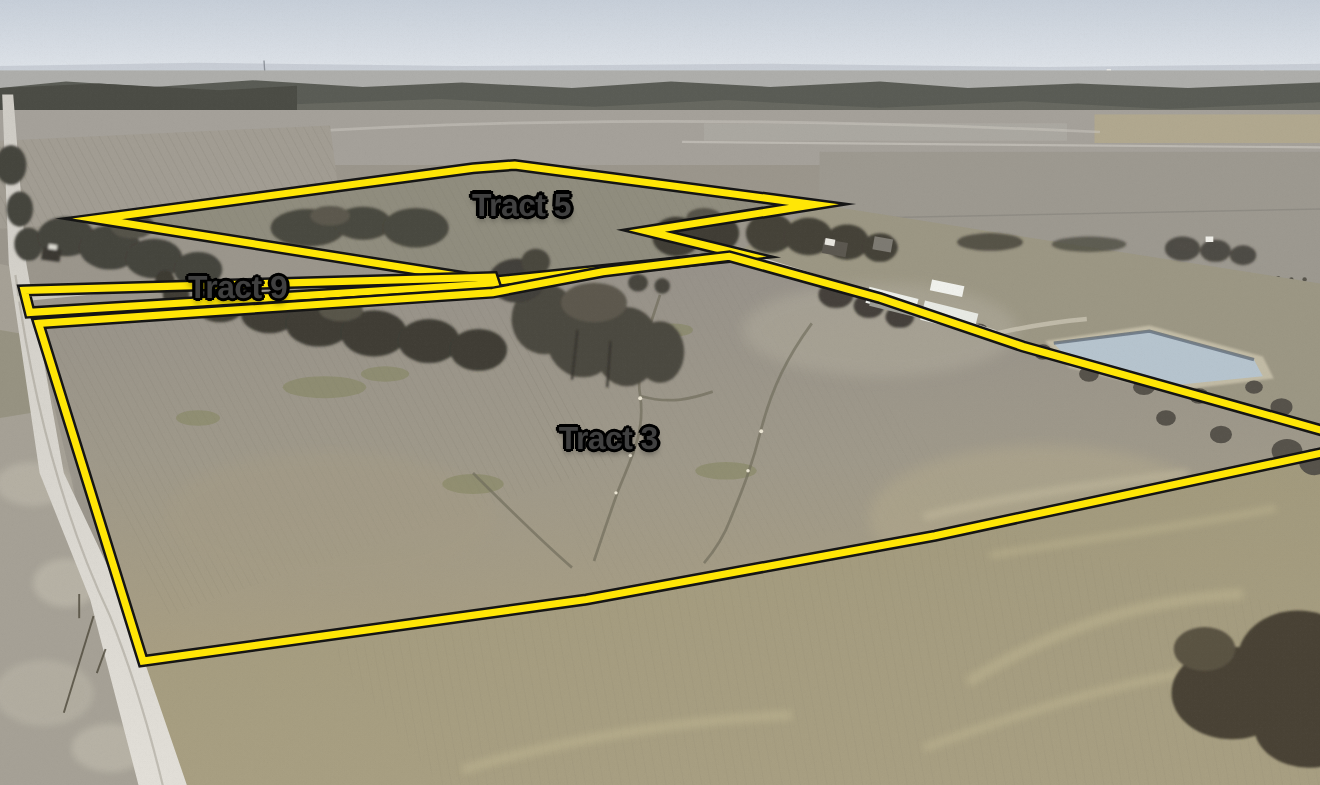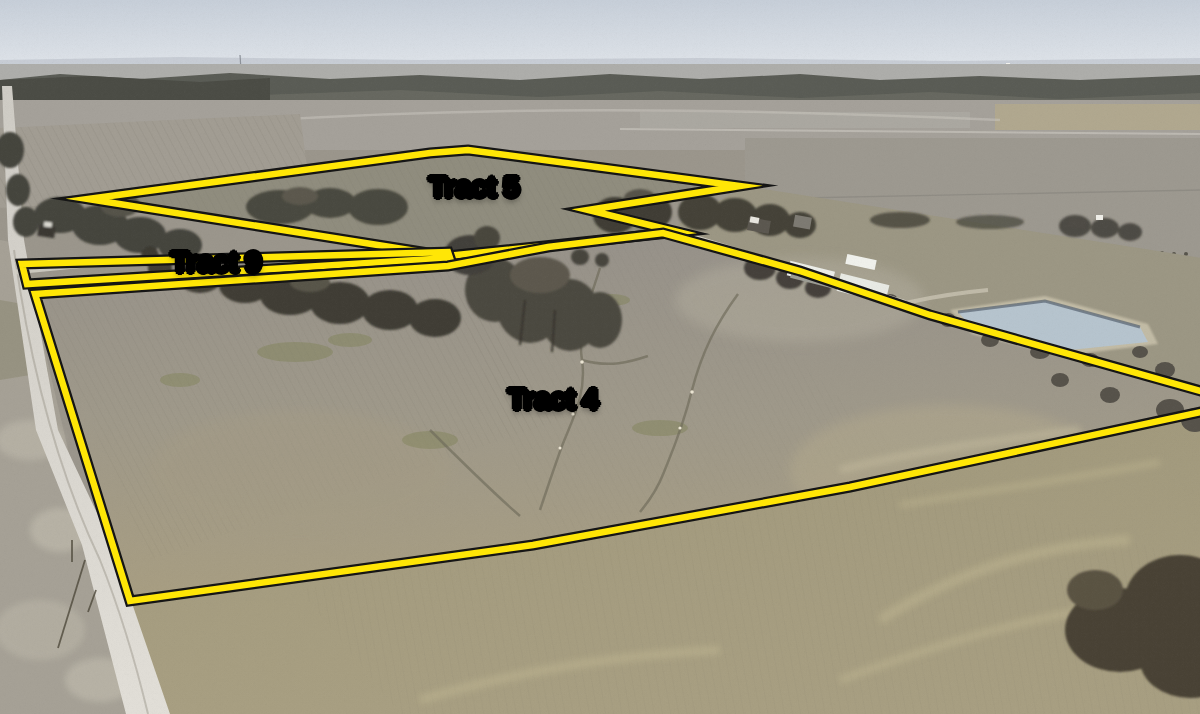--- a/index.html
+++ b/index.html
@@ -1,20 +1,20 @@
 <!DOCTYPE html>
 <html><head>
 <meta charset="utf-8">
 <style>
   html,body{margin:0;padding:0;background:#222;}
   #stage{position:relative;width:1200px;height:714px;overflow:hidden;
          font-family:"Liberation Sans",sans-serif;background:#9b968c;}
   #photo{position:absolute;left:0;top:0;}
   .tract-label{position:absolute;font-weight:bold;font-size:29px;letter-spacing:-0.5px;
-    color:#000000;white-space:nowrap;
+    color:#404040;white-space:nowrap;
     text-shadow:
       -2px -2px 0 #000, 2px -2px 0 #000, -2px 2px 0 #000, 2px 2px 0 #000,
       -3px 0 0 #000, 3px 0 0 #000, 0 -3px 0 #000, 0 3px 0 #000,
       0 4px 6px rgba(0,0,0,.55);}
   .label-t5{left:429px;top:171px;}
   .label-t4{left:171px;top:246px;}
   .label-t3{left:508px;top:383px;}
 </style>
 </head>
 <body>
@@ -332,14 +332,14 @@
         <polygon points="88,199 430,153 468,150 740,186 588,210 678,232 447,256" fill="none" stroke="#ffe606" stroke-width="6.5" stroke-linejoin="miter" stroke-miterlimit="9"></polygon>
         <polygon points="22,264 448,252 450,258 27,284" fill="none" stroke="#151515" stroke-width="11" stroke-linejoin="miter" stroke-miterlimit="9"></polygon>
         <polygon points="22,264 448,252 450,258 27,284" fill="none" stroke="#ffe606" stroke-width="6.5" stroke-linejoin="miter" stroke-miterlimit="9"></polygon>
         <polygon points="35,294 448,266 548,247 663,233 800,271 930,315 1215,395 1215,409 850,487 533,545 130,601" fill="none" stroke="#151515" stroke-width="11" stroke-linejoin="miter" stroke-miterlimit="9"></polygon>
         <polygon points="35,294 448,266 548,247 663,233 800,271 930,315 1215,395 1215,409 850,487 533,545 130,601" fill="none" stroke="#ffe606" stroke-width="6.5" stroke-linejoin="miter" stroke-miterlimit="9"></polygon>
       </g>
 </svg>
 
 <div class="tract-label label-t5">Tract 5</div>
 <div class="tract-label label-t4">Tract 9</div>
-<div class="tract-label label-t3">Tract 4</div>
+<div class="tract-label label-t3">Tract 3</div>
 </div>
 
 </body></html>

